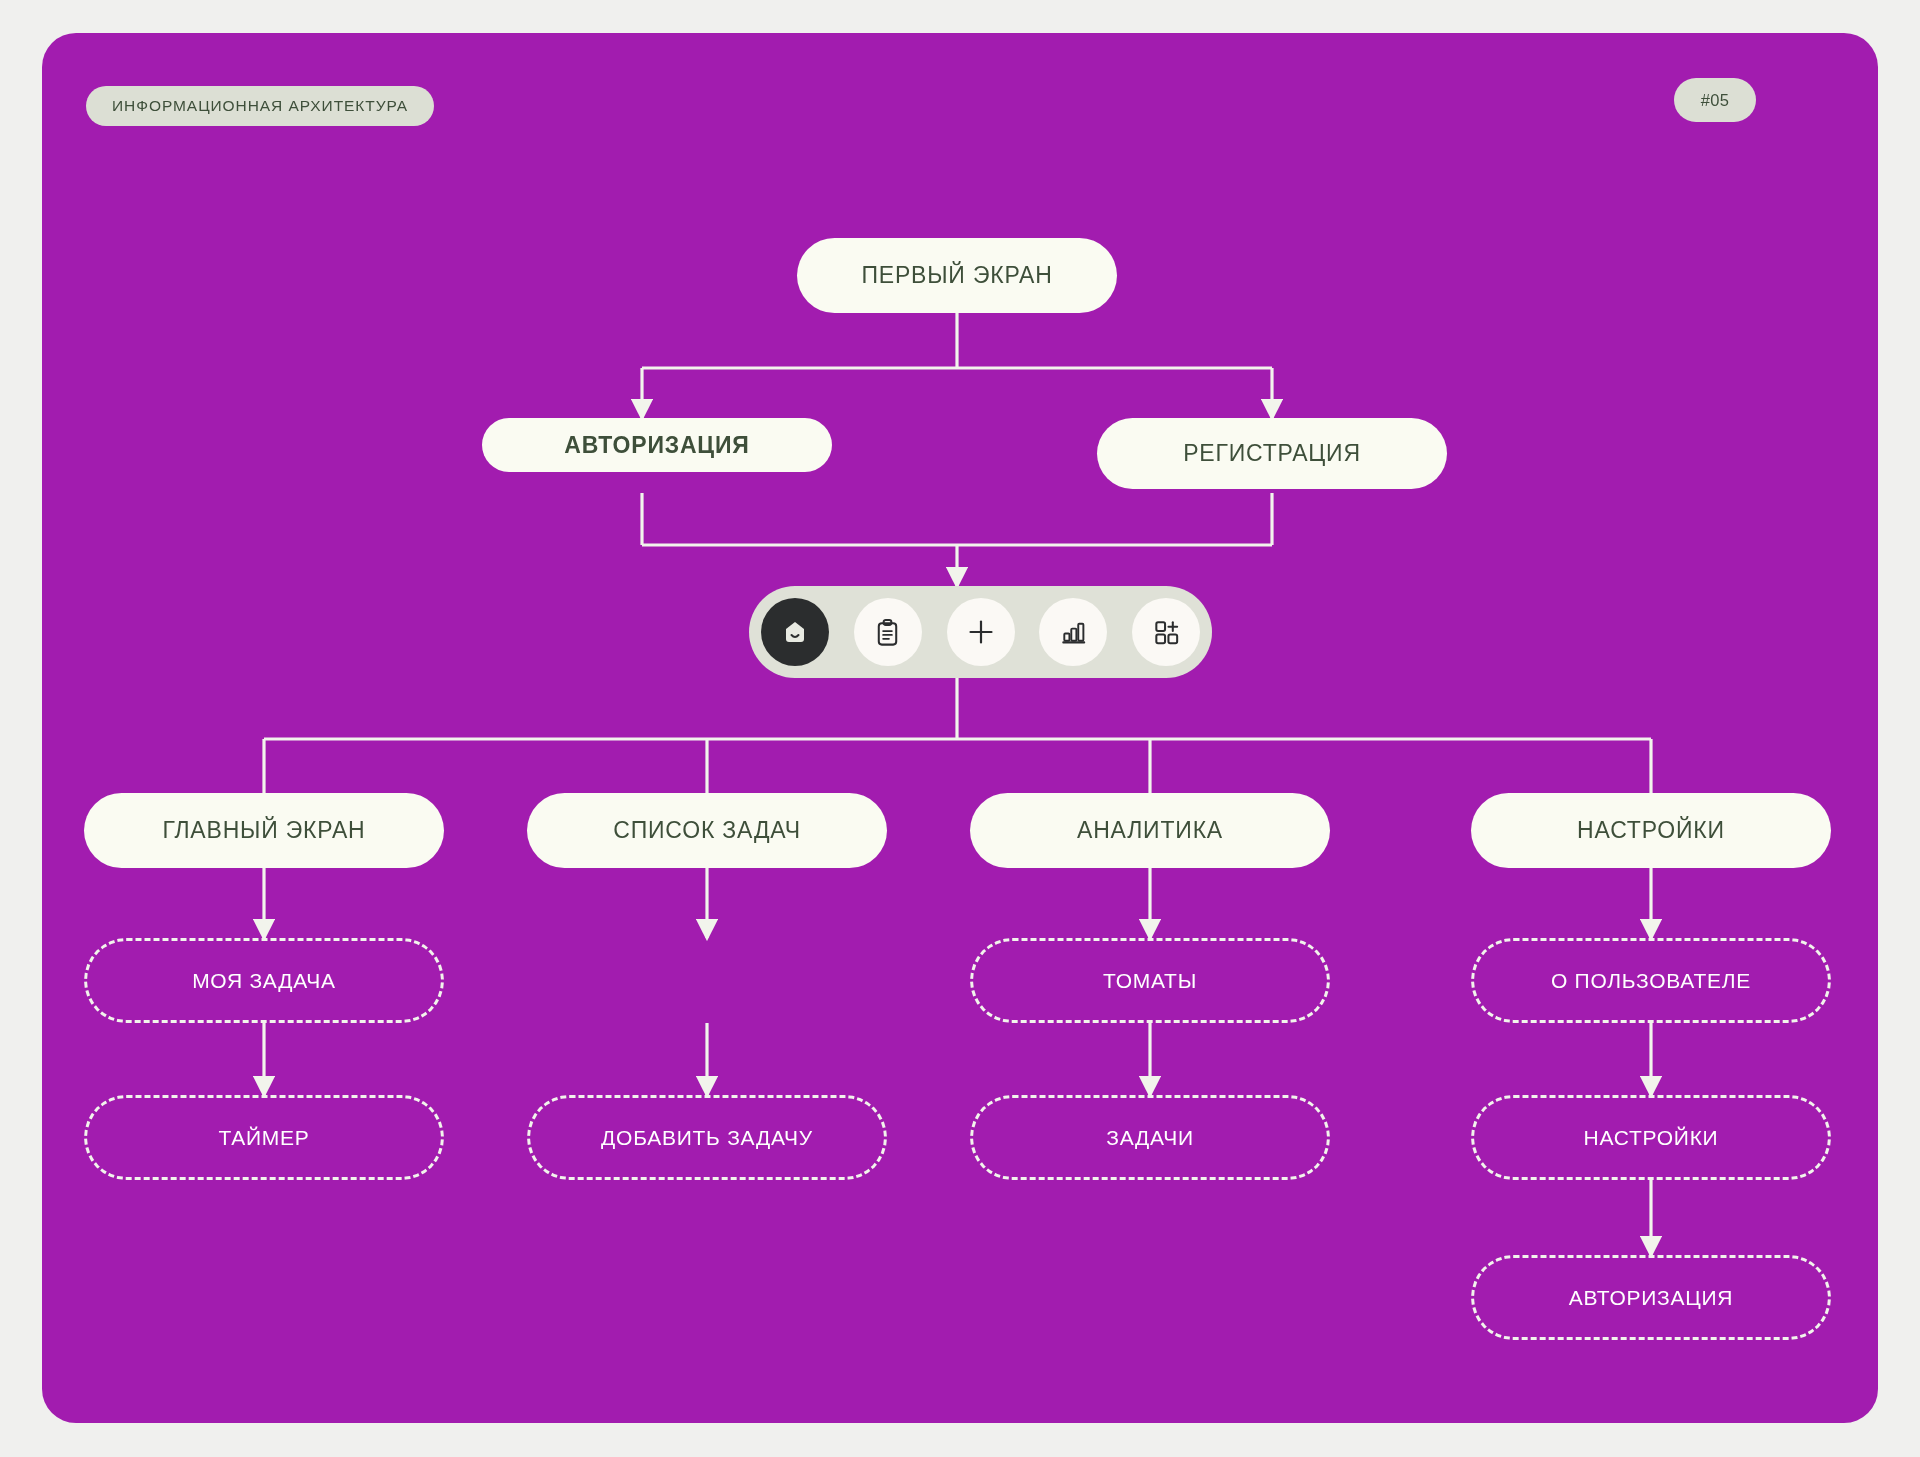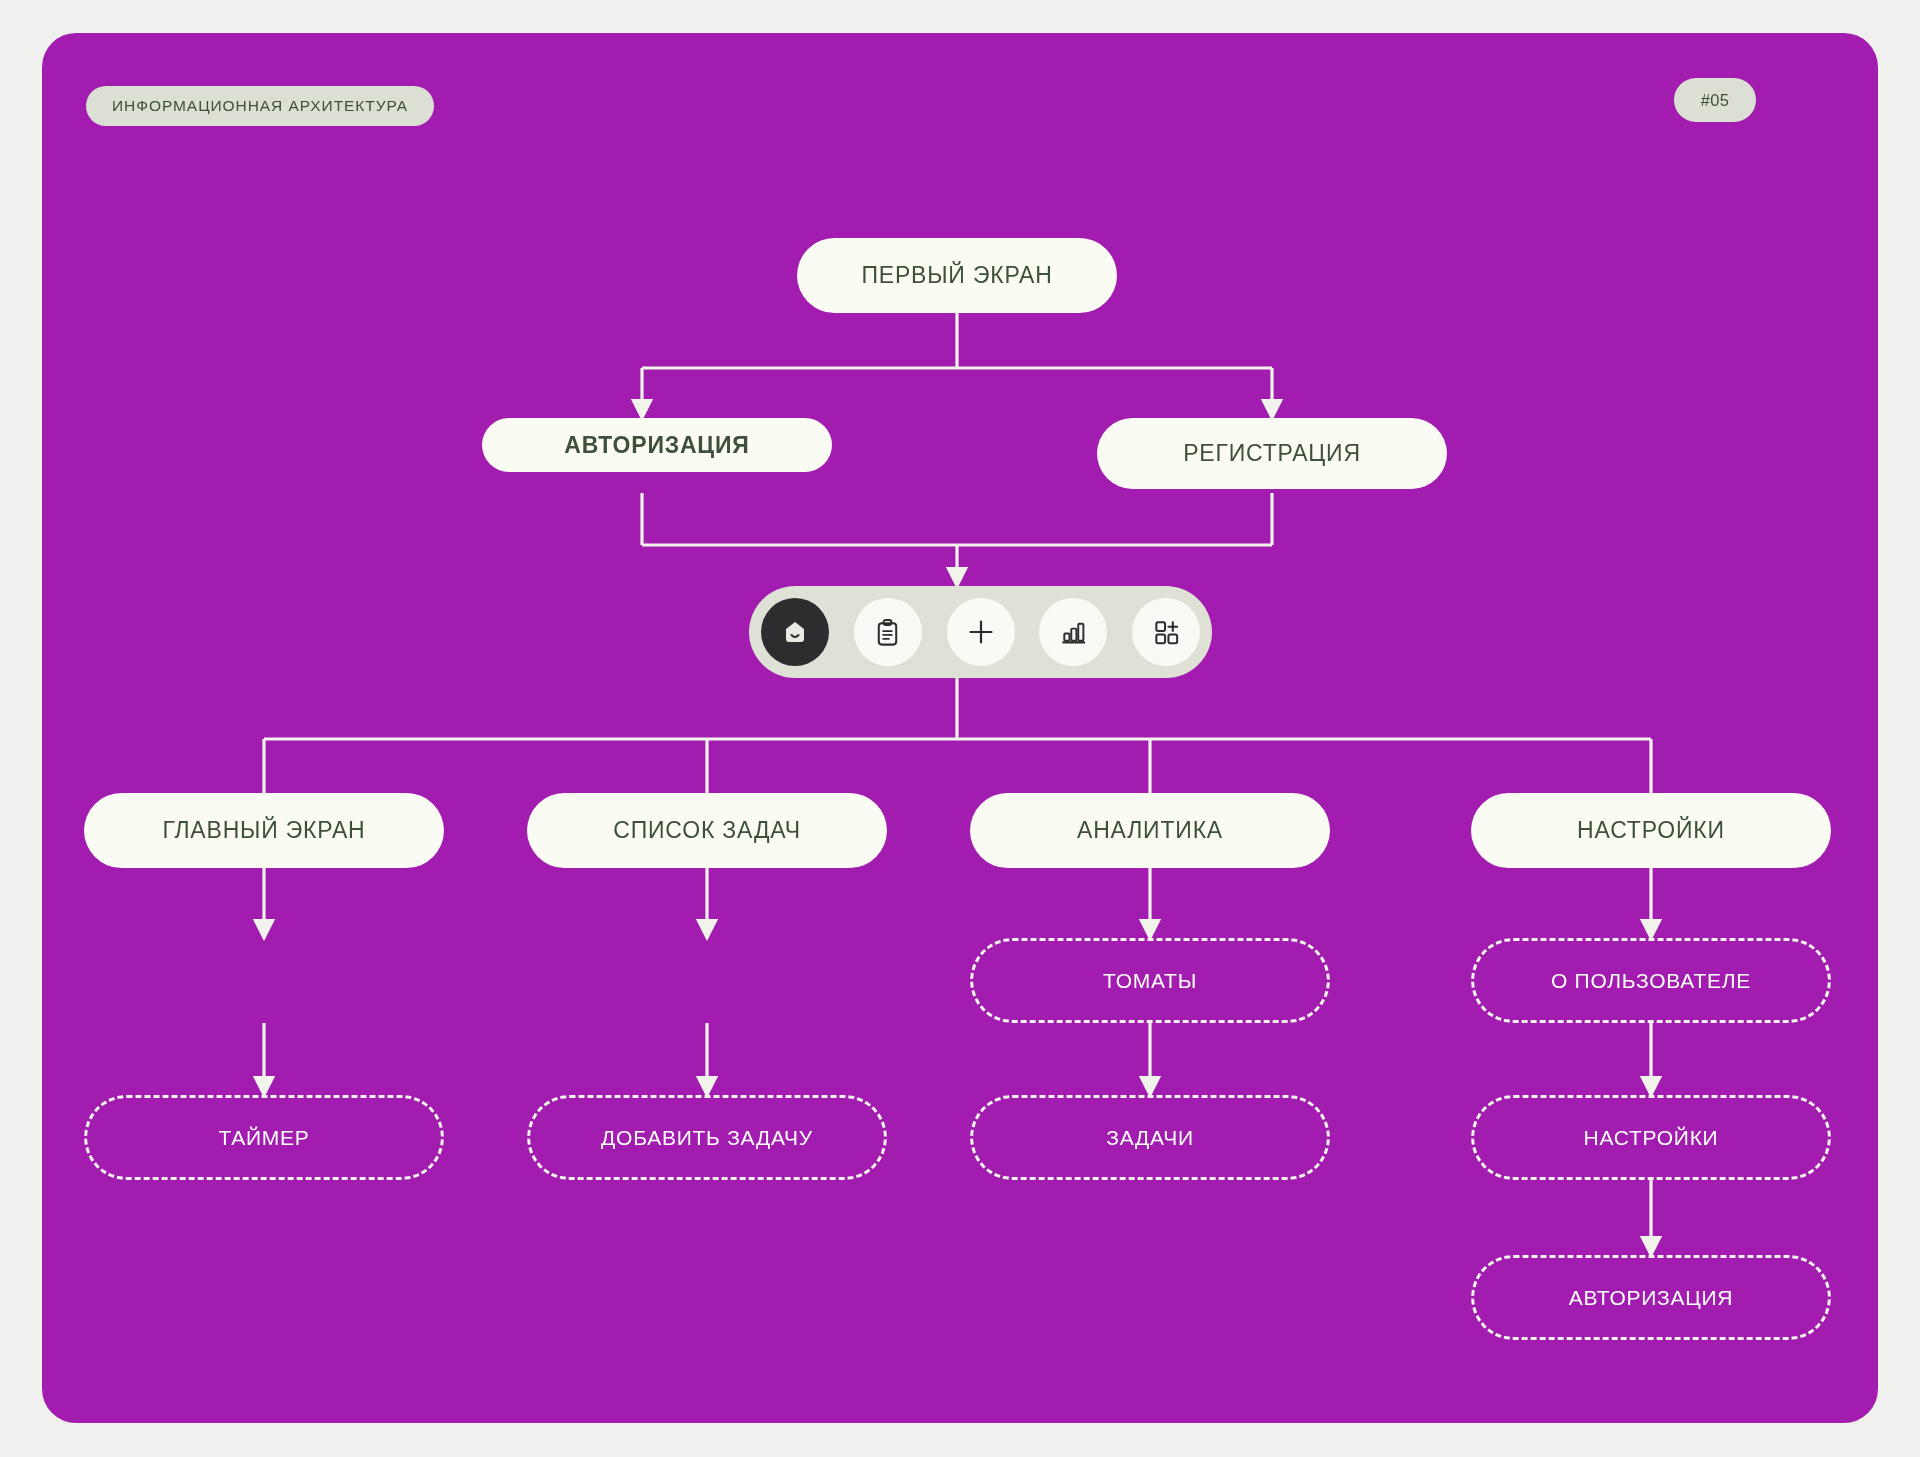--- a/index.html
+++ b/index.html
@@ -240,20 +240,23 @@
     <div class="node solid" style="left:485px; top:760px; width:360px; height:75px;">
       <span>СПИСОК ЗАДАЧ</span>
     </div>
     <div class="node solid" style="left:928px; top:760px; width:360px; height:75px;">
       <span>АНАЛИТИКА</span>
     </div>
     <div class="node solid" style="left:1429px; top:760px; width:360px; height:75px;">
       <span>НАСТРОЙКИ</span>
     </div>
 
+    <div class="node dashed" style="left:42px; top:905px; width:360px; height:85px;">
+      <span>МОЯ ЗАДАЧА</span>
+    </div>
     <div class="node dashed" style="left:928px; top:905px; width:360px; height:85px;">
       <span>ТОМАТЫ</span>
     </div>
     <div class="node dashed" style="left:1429px; top:905px; width:360px; height:85px;">
       <span>О ПОЛЬЗОВАТЕЛЕ</span>
     </div>
 
     <div class="node dashed" style="left:485px; top:1062px; width:360px; height:85px;">
       <span>ДОБАВИТЬ ЗАДАЧУ</span>
     </div>

